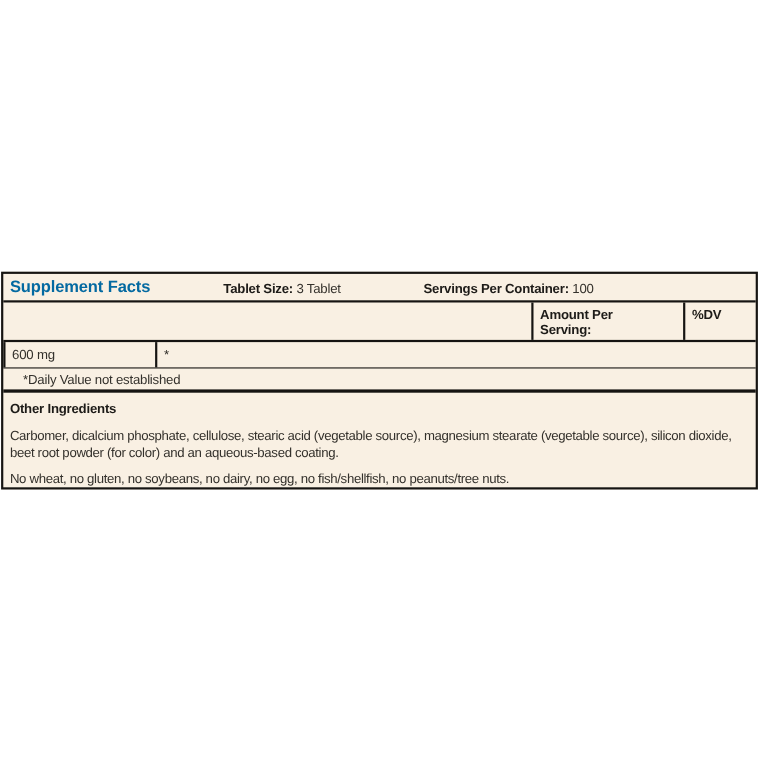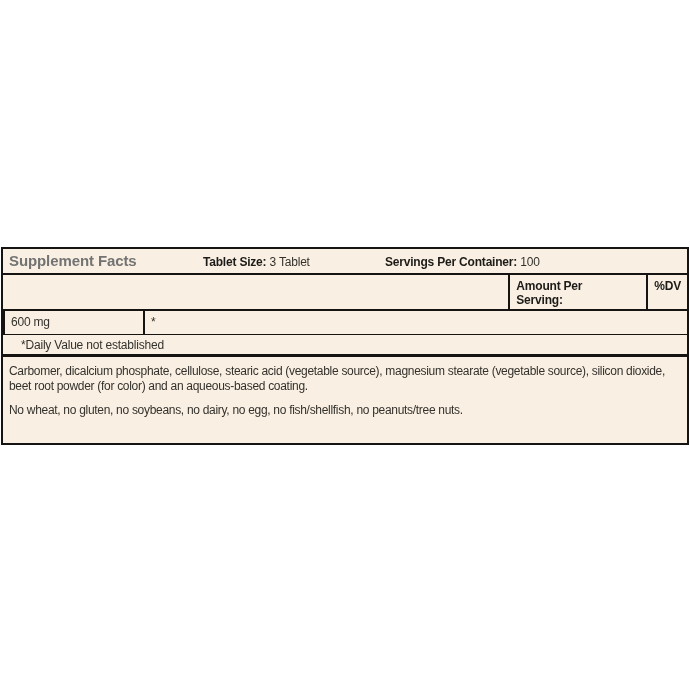--- a/index.html
+++ b/index.html
@@ -24,31 +24,31 @@
     letter-spacing: -0.2px;
   }
   
   .head-row {
     position: relative;
     height: 26px;
     border-bottom: 2px solid #161412;
   }
   .title {
     position: absolute; left: 6px; top: 3px;
-    font-size: 15px; font-weight: bold; color: #737373;
+    font-size: 15px; font-weight: bold; color: #0369a1;
     letter-spacing: -0.1px;
   }
   .serving-size { position: absolute; left: 200px; top: 6px; font-size: 12px; }
   .servings-container { position: absolute; left: 382px; top: 6px; font-size: 12px; }
   .lbl { font-weight: bold; color: #1d1b18; }
   
-  .grid { display: flex; width: 100%; gap: 36px; }
+  .grid { display: flex; width: 100%; }
   .c1 { width: 480px; padding: 4px 6px; }
   .c2 { width: 104px; border-left: 2px solid #161412; padding: 4px 6px; }
-  .c3 { flex: 1; border-left: 2px solid #161412; padding: 4px 6px; }
+  .c3 { flex: 1; border-left: 2px solid #161412; padding: 4px 6px; margin-left: 34px; }
   .colhead-row {
     height: 36px;
     border-bottom: 2px solid #161412;
     font-size: 12px; font-weight: bold; color: #1d1b18;
     line-height: 14px;
   }
   .ingredient-row {
     height: 24px;
     border-bottom: 1px solid #161412;
     font-size: 12px;
@@ -98,18 +98,19 @@
     </div>
 
     <div class="grid ingredient-row">
       <div class="c2">600 mg</div>
       <div class="c3">*</div>
     </div>
 
     <div class="foot-row">*Daily Value not established</div>
 
     <div class="other">
+      <div class="other-heading">Other Ingredients</div>
       <p>Carbomer, dicalcium phosphate, cellulose, stearic acid (vegetable source), magnesium stearate (vegetable source), silicon dioxide, beet root powder (for color) and an aqueous-based coating.</p>
       <p>No wheat, no gluten, no soybeans, no dairy, no egg, no fish/shellfish, no peanuts/tree nuts.</p>
     </div>
 
   </div>
 </div>
 
 </body></html>

